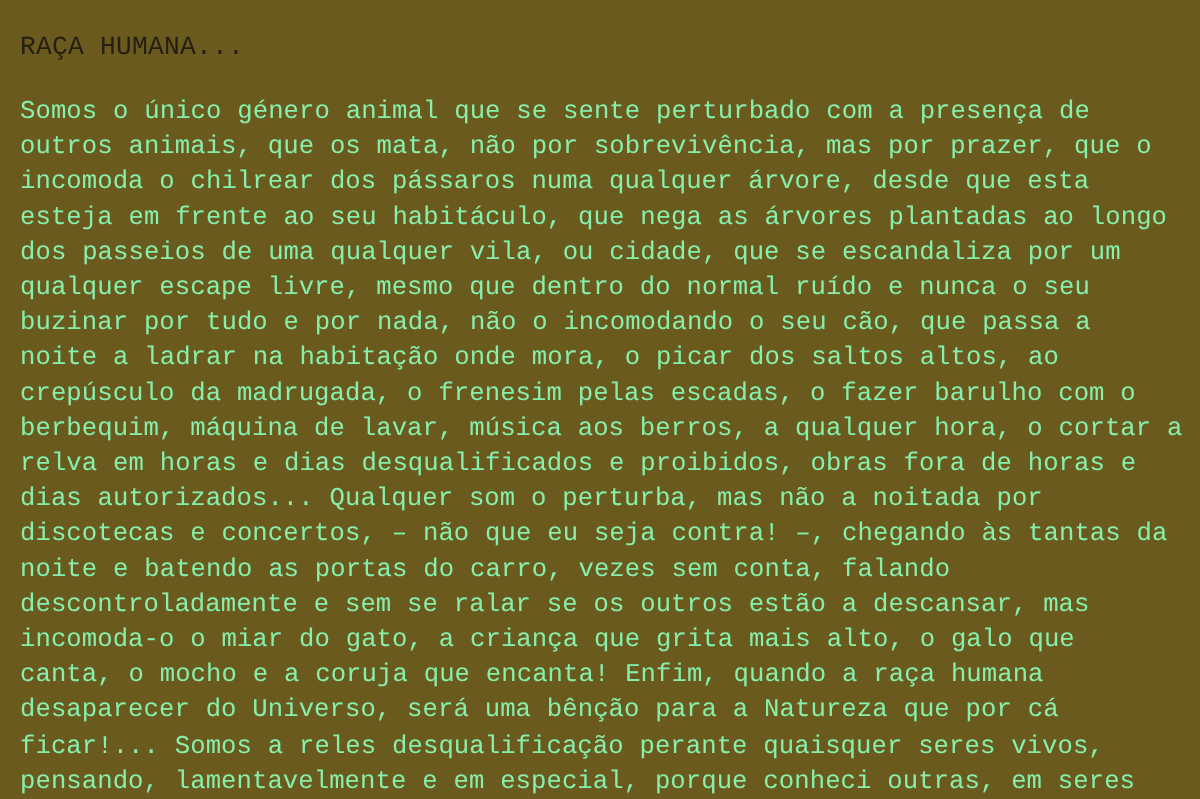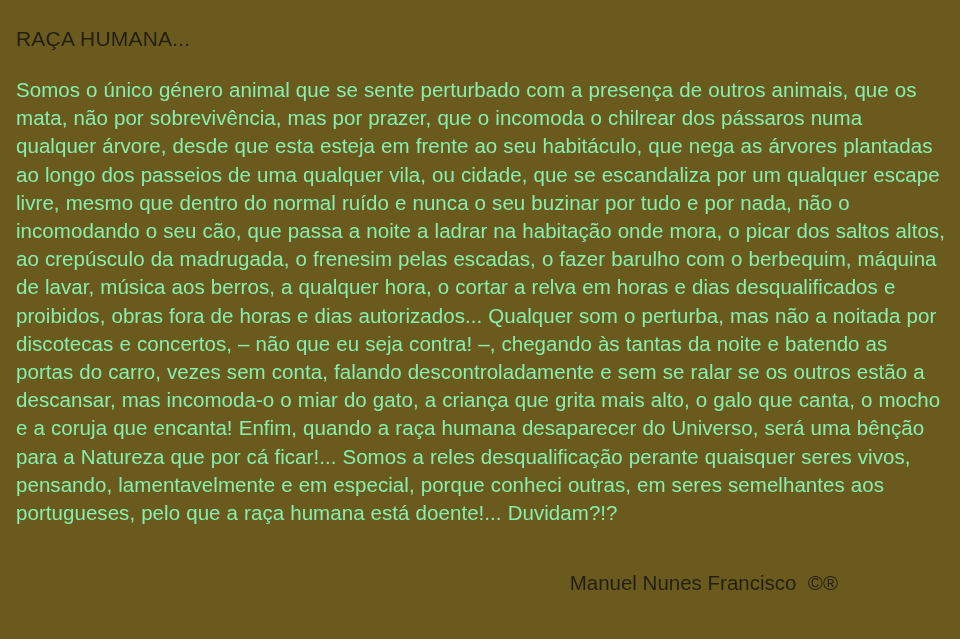--- a/index.html
+++ b/index.html
@@ -14,20 +14,21 @@
     color: #231f10;
     overflow: hidden;
   }
   .page {
     box-sizing: border-box;
     width: 960px;
     height: 639px;
     padding: 26px 14px 10px 14px;
     display: flex;
     flex-direction: column;
+    font-family: Liberation Mono, monospace;
   }
   .doc-title {
     font-size: 21px;
     line-height: 26px;
     letter-spacing: 0.2px;
     margin: 0 0 24px 2px;
     font-weight: 400;
     color: #241f10;
   }
   .doc-body {

